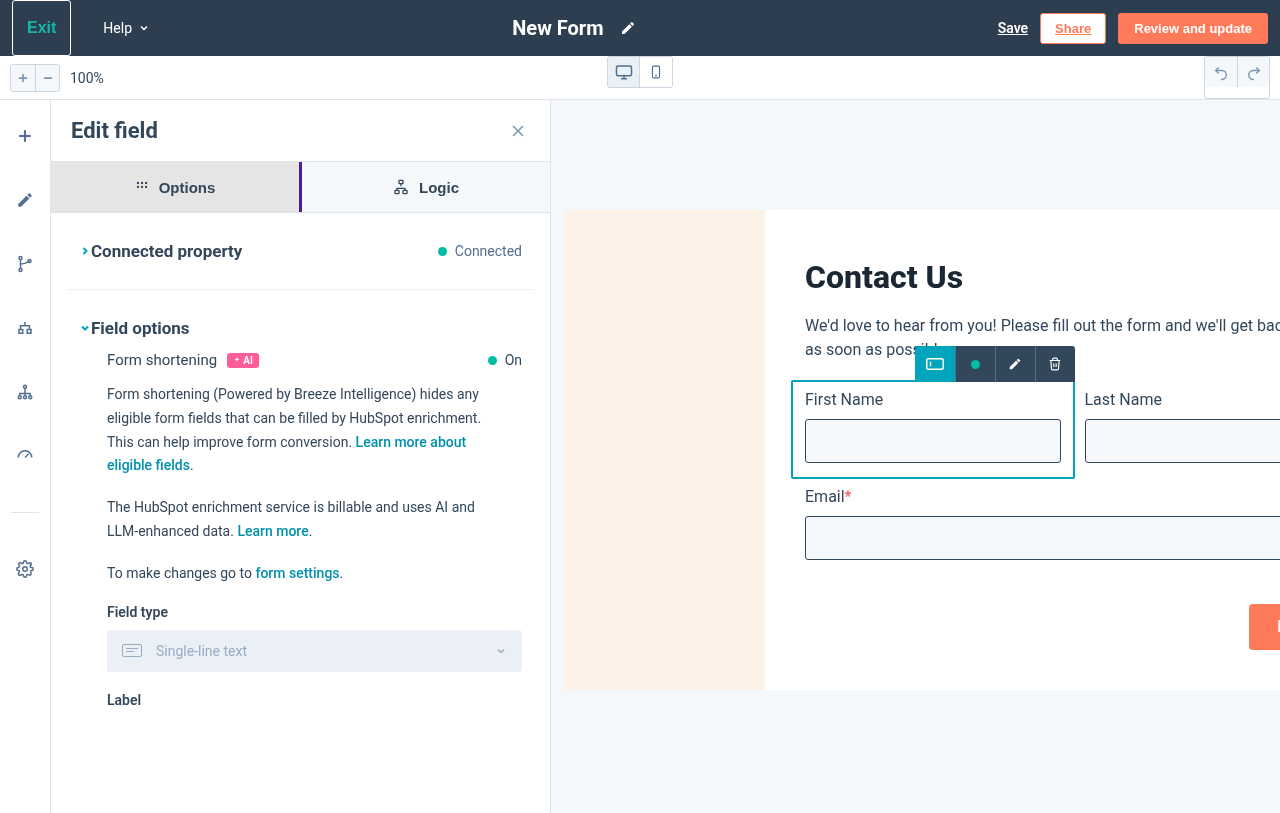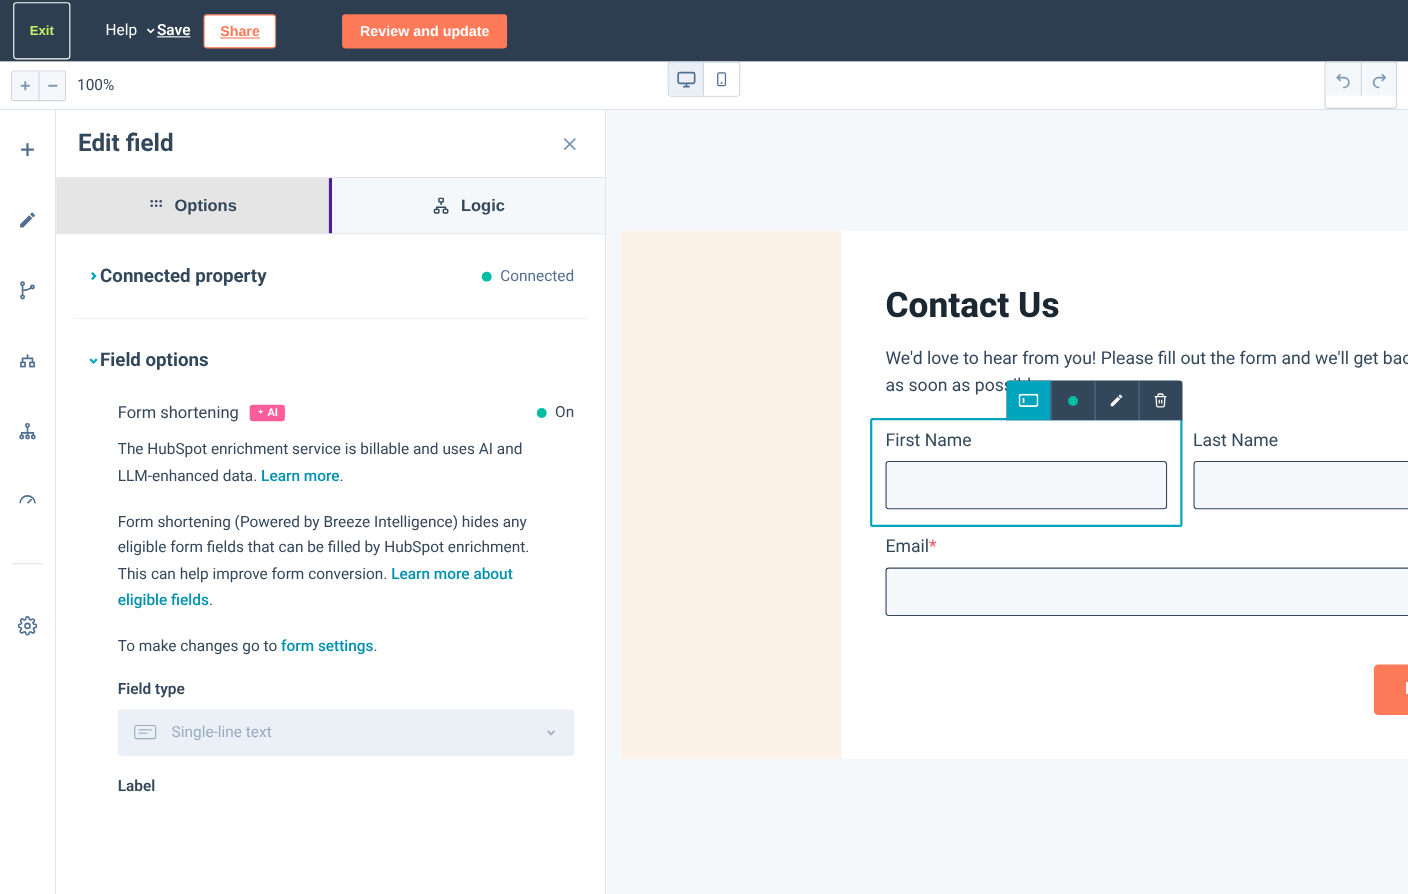--- a/index.html
+++ b/index.html
@@ -1,28 +1,28 @@
 <!DOCTYPE html>
 <html><head>
 <meta charset="utf-8">
 <style>
 * { box-sizing: border-box; margin: 0; padding: 0; }
 body { font-family: -apple-system, BlinkMacSystemFont, "Segoe UI", Roboto, Helvetica, Arial, sans-serif; font-size: 14px; color: #33475b; background: #fff; overflow: hidden; width: 1280px; height: 813px; }
 
 
 .topbar { background: #2d3e50; height: 56px; display: flex; align-items: center; padding: 0 12px; color: #fff; }
-.exit-btn { background: transparent; border: 1px solid #fff; color: #bef264; padding: 18px 14px; font-size: 12px; font-weight: 600; border-radius: 3px; cursor: pointer; }
+.exit-btn { background: transparent; border: 1px solid #fff; color: #14b8a6; padding: 18px 14px; font-size: 16px; font-weight: 600; border-radius: 3px; cursor: pointer; }
 .help { margin-left: 32px; display: flex; align-items: center; gap: 6px; font-size: 14px; cursor: pointer; }
 .topbar-center { flex: 1; display: flex; align-items: center; justify-content: center; gap: 16px; }
 .form-title { font-size: 20px; font-weight: 700; }
 .pencil-icon-top { width: 16px; height: 16px; cursor: pointer; }
 .topbar-right { display: flex; align-items: center; gap: 12px; }
 .save-link { color: #fff; text-decoration: underline; font-weight: 600; cursor: pointer; }
 .share-btn { background: #fff; color: #ff7a59; border: 1px solid #ff7a59; padding: 7px 14px; font-weight: 600; border-radius: 3px; cursor: pointer; font-size: 13px; text-decoration: underline; }
-.review-btn { background: #ff7a59; color: #fff; border: none; padding: 8px 16px; font-weight: 600; border-radius: 3px; cursor: pointer; font-size: 13px; margin-left: 48px; }
+.review-btn { background: #ff7a59; color: #fff; border: none; padding: 8px 16px; font-weight: 600; border-radius: 3px; cursor: pointer; font-size: 13px; }
 
 
 .toolbar { height: 44px; border-bottom: 1px solid #dfe3eb; display: flex; padding: 0 10px; position: relative; background: #fff; }
 .zoom-group { display: flex; align-items: center; gap: 10px; }
 .zoom-btns { display: flex; border: 1px solid #cbd6e2; border-radius: 3px; overflow: hidden; }
 .zoom-btns button { width: 24px; height: 26px; background: #f5f8fa; border: none; cursor: pointer; color: #7c98b6; display: flex; align-items: center; justify-content: center; }
 .zoom-btns button + button { border-left: 1px solid #cbd6e2; }
 .zoom-label { font-size: 14px; color: #33475b; }
 .device-toggle { position: absolute; left: 50%; transform: translateX(-50%); display: flex; border: 1px solid #cbd6e2; border-radius: 3px; overflow: hidden; }
 .device-toggle button { width: 32px; height: 30px; background: #fff; border: none; cursor: pointer; display: flex; align-items: center; justify-content: center; color: #516f90; }
@@ -48,21 +48,21 @@
 .section { padding: 28px 12px; }
 .section + .section { border-top: 1px solid #eaf0f6; }
 .section-row { display: flex; align-items: center; justify-content: space-between; cursor: pointer; }
 .section-left { display: flex; align-items: center; gap: 0; }
 .caret-icon { color: #00a4bd; width: 12px; height: 12px; }
 .section-title { font-size: 17px; font-weight: 700; color: #33475b; }
 .status-pill { display: flex; align-items: center; gap: 8px; font-size: 14px; color: #516f90; }
 .dot-green { width: 9px; height: 9px; border-radius: 50%; background: #00bda5; }
 
 .field-options-body { padding: 12px 0 0 28px; }
-.fs-header { display: flex; align-items: center; justify-content: space-between; margin-top: 16px; margin-bottom: 14px; }
+.fs-header { display: flex; align-items: center; justify-content: space-between; margin-top: 1px; margin-bottom: 14px; }
 .fs-left { display: flex; align-items: center; gap: 10px; }
 .fs-label { font-size: 15px; color: #33475b; }
 .ai-badge { background: #ff5c9a; color: #fff; font-size: 10px; font-weight: 700; padding: 2px 6px; border-radius: 3px; display: inline-flex; align-items: center; gap: 2px; }
 .fs-right { display: flex; align-items: center; gap: 8px; font-size: 14px; color: #33475b; }
 .desc { font-size: 14px; line-height: 1.7; color: #33475b; margin-bottom: 18px; padding-right: 24px; }
 .link { color: #0091ae; cursor: pointer; font-weight: 500; }
 
 .form-label { font-size: 14px; font-weight: 600; color: #33475b; margin-bottom: 10px; display: block; }
 .select-box { background: #eaf0f6; border: 1px solid #eaf0f6; border-radius: 3px; height: 42px; display: flex; align-items: center; padding: 0 14px; gap: 14px; color: #99acc2; cursor: pointer; position: relative; margin-bottom: 20px; }
 .select-box .chev { margin-left: auto; }
@@ -94,20 +94,26 @@
 </style>
 </head>
 <body>
 
 <div class="topbar">
   <button class="exit-btn">Exit</button>
   <div class="help">
     <span>Help</span>
     <svg width="12" height="12" viewBox="0 0 24 24" fill="none" stroke="currentColor" stroke-width="3">
         <polyline points="6 9 12 15 18 9"></polyline>
+      </svg>
+  </div>
+  <div class="topbar-center">
+    <span class="form-title">New Form</span>
+    <svg class="pencil-icon-top" viewBox="0 0 24 24" fill="currentColor">
+        <path d="M3 17.25V21h3.75L17.81 9.94l-3.75-3.75L3 17.25zM20.71 7.04a1 1 0 0 0 0-1.41l-2.34-2.34a1 1 0 0 0-1.41 0l-1.83 1.83 3.75 3.75 1.83-1.83z"></path>
       </svg>
   </div>
   <div class="topbar-right">
     <a class="save-link">Save</a>
     <button class="share-btn">Share</button>
     <button class="review-btn">Review and update</button>
   </div>
 </div>
 
 <div class="toolbar">
@@ -286,24 +292,24 @@
                   <span>AI</span>
                 </span>
             </div>
             <div class="fs-right">
               <span class="dot-green"></span>
               <span>On</span>
             </div>
           </div>
 
           <p class="desc">
-            <span>The HubSpot enrichment service is billable and uses AI and LLM-enhanced data. </span><span class="link">Learn more</span><span>.</span>
+            <span>Form shortening (Powered by Breeze Intelligence) hides any eligible form fields that can be filled by HubSpot enrichment. This can help improve form conversion. </span><span class="link">Learn more about eligible fields</span><span>.</span>
           </p>
           <p class="desc">
-            <span>Form shortening (Powered by Breeze Intelligence) hides any eligible form fields that can be filled by HubSpot enrichment. This can help improve form conversion. </span><span class="link">Learn more about eligible fields</span><span>.</span>
+            <span>The HubSpot enrichment service is billable and uses AI and LLM-enhanced data. </span><span class="link">Learn more</span><span>.</span>
           </p>
           <p class="desc">
             <span>To make changes go to </span><span class="link">form settings</span><span>.</span>
           </p>
 
           <label class="form-label">Field type</label>
           <div class="select-box">
             <span class="text-icon"></span>
             <span>Single-line text</span>
             <svg class="chev" width="12" height="12" viewBox="0 0 24 24" fill="none" stroke="currentColor" stroke-width="3">

